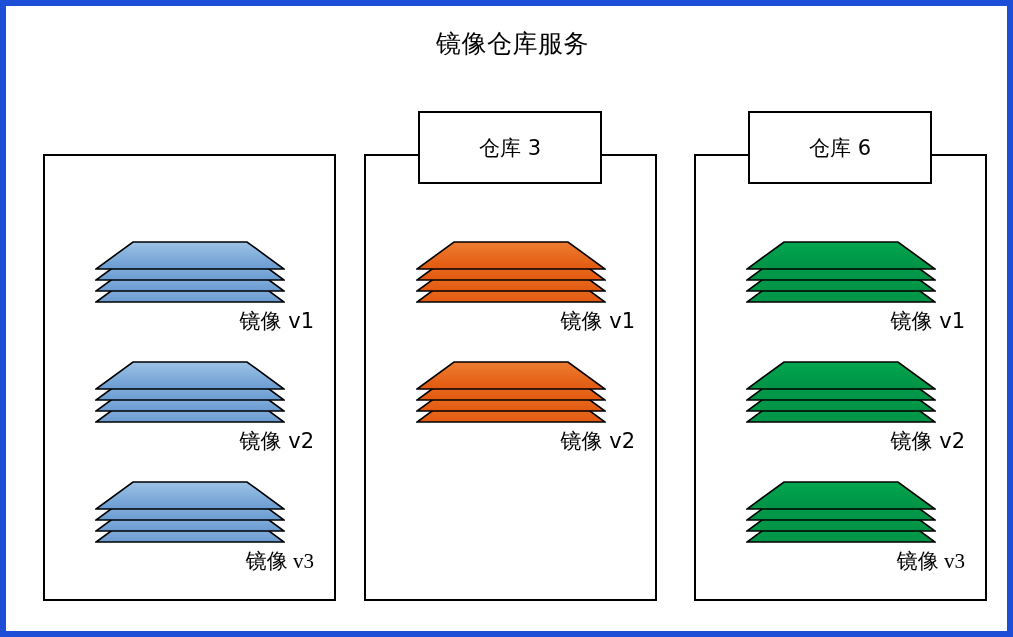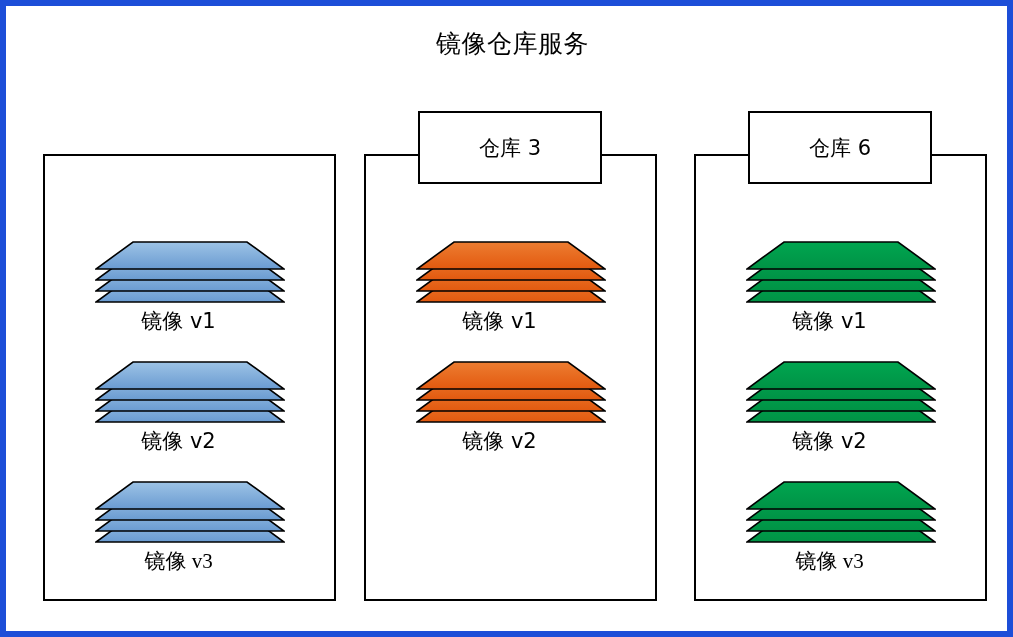--- a/index.html
+++ b/index.html
@@ -117,21 +117,21 @@
   .layer.l0 { top: 0px;  z-index: 4; }
   .layer.l1 { top: 11px; z-index: 3; }
   .layer.l2 { top: 22px; z-index: 2; }
   .layer.l3 { top: 33px; z-index: 1; }
 
   .image-label {
     position: absolute;
     left: 0;
     top: 66px;
     width: 271px;
-    text-align: center;
+    text-align: right;
     font-size: 21px;
     color: #000000;
     white-space: nowrap;
   }
 </style>
 </head>
 <body>
 
 <div id="canvas">
 

